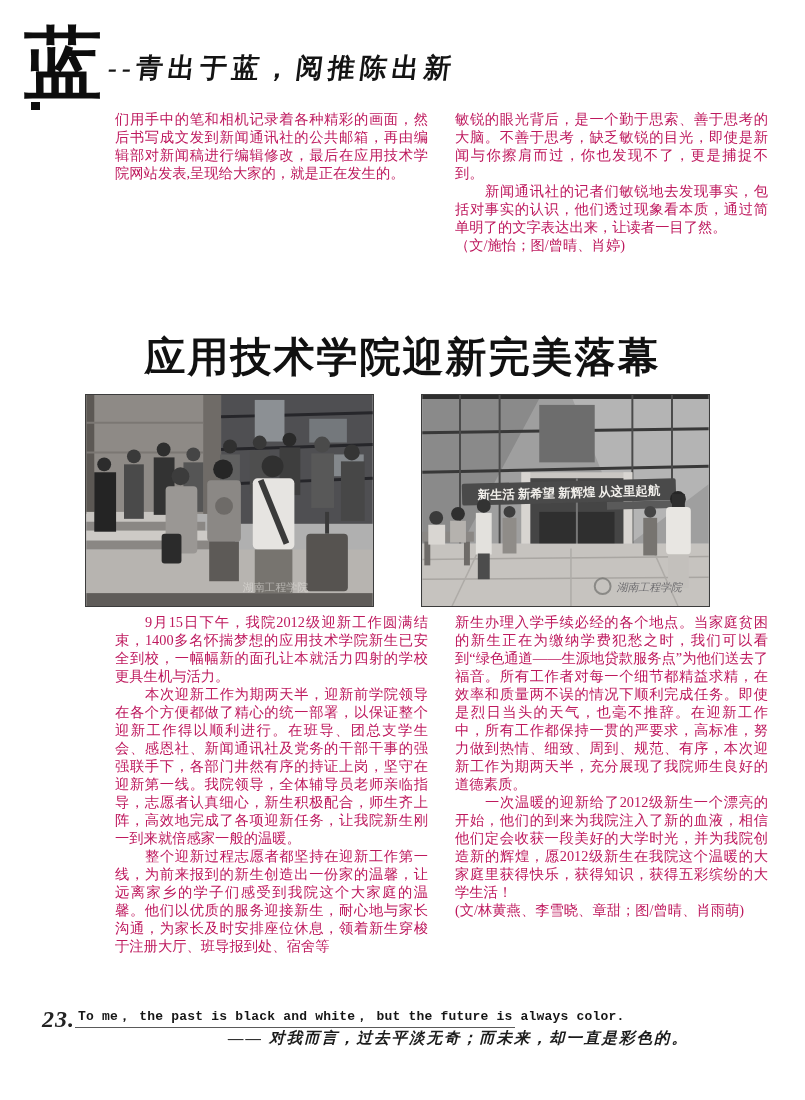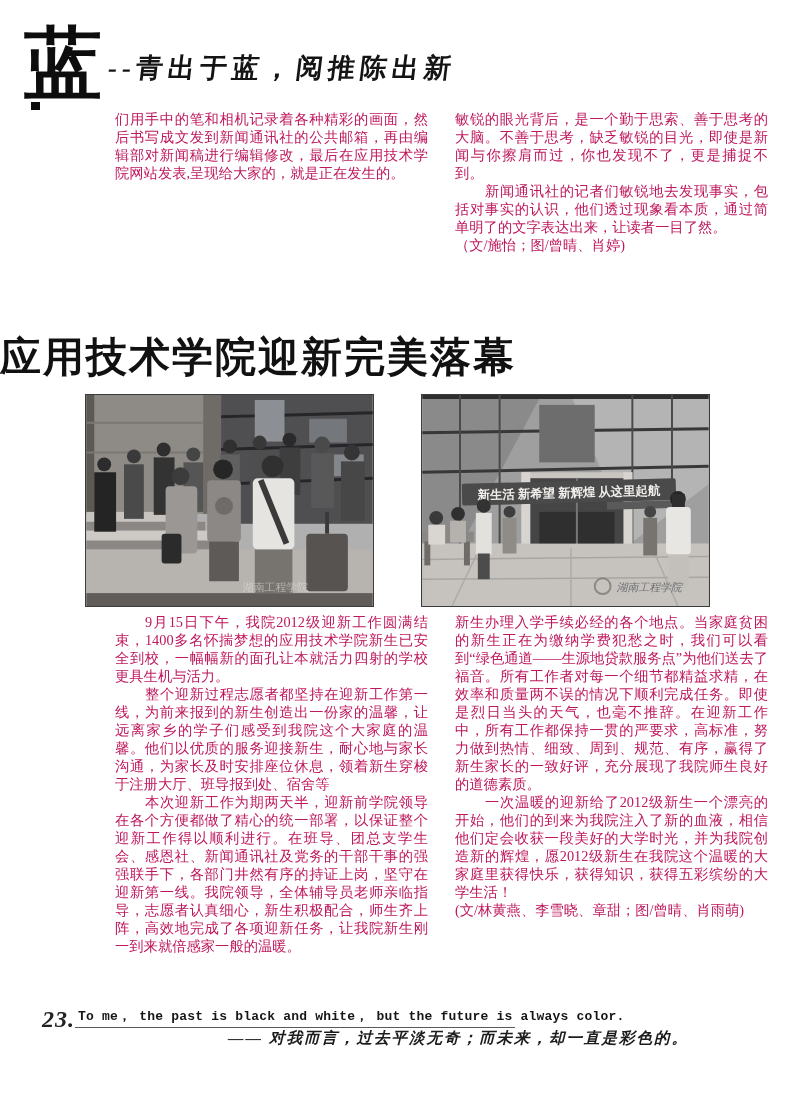--- a/index.html
+++ b/index.html
@@ -15,21 +15,21 @@
 
   
   .col{position:absolute;width:313px;text-align:justify;font-size:14.3px;line-height:18px;color:#be185d;margin-left:40px;}
   .col p{margin:0;}
   .col p.ind{text-indent:2.1em;}
   #intro-left{left:75px;top:110px;}
   #intro-right{left:415px;top:110px;}
   .byline-r{text-align:left;padding-right:4px;}
   .byline-l{margin-top:1px;}
 
-  .headline{position:absolute;left:0;top:330px;width:805px;
+  .headline{position:absolute;left:0;top:330px;width:805px;text-align:center;
             font-size:41px;font-weight:bold;font-family:"Liberation Sans","DejaVu Sans",sans-serif;
             letter-spacing:2px;color:#111;}
 
   
   .photo{position:absolute;top:394px;width:289px;height:213px;border:1px solid #3c3c3c;
          box-sizing:border-box;background:#b9b9b9;overflow:hidden;}
   #photo-left{left:85px;}
   #photo-right{left:421px;}
   .photo svg{display:block;width:100%;height:100%;}
 
@@ -187,25 +187,25 @@
       </g>
       <g>
         <circle cx="182" cy="193" r="8" fill="none" stroke="#70706e" stroke-width="2" opacity="0.7"></circle>
         <text x="196" y="198" font-size="11" fill="#55555a" opacity="0.8" font-style="italic">湖南工程学院</text>
       </g>
     </svg>
   </div>
 
   <div class="col" id="body-left">
     <p class="ind">9月15日下午，我院2012级迎新工作圆满结束，1400多名怀揣梦想的应用技术学院新生已安全到校，一幅幅新的面孔让本就活力四射的学校更具生机与活力。</p>
+    <p class="ind">本次迎新工作为期两天半，迎新前学院领导在各个方便都做了精心的统一部署，以保证整个迎新工作得以顺利进行。在班导、团总支学生会、感恩社、新闻通讯社及党务的干部干事的强强联手下，各部门井然有序的持证上岗，坚守在迎新第一线。我院领导，全体辅导员老师亲临指导，志愿者认真细心，新生积极配合，师生齐上阵，高效地完成了各项迎新任务，让我院新生刚一到来就倍感家一般的温暖。</p>
     <p class="ind">整个迎新过程志愿者都坚持在迎新工作第一线，为前来报到的新生创造出一份家的温馨，让远离家乡的学子们感受到我院这个大家庭的温馨。他们以优质的服务迎接新生，耐心地与家长沟通，为家长及时安排座位休息，领着新生穿梭于注册大厅、班导报到处、宿舍等</p>
-    <p class="ind">本次迎新工作为期两天半，迎新前学院领导在各个方便都做了精心的统一部署，以保证整个迎新工作得以顺利进行。在班导、团总支学生会、感恩社、新闻通讯社及党务的干部干事的强强联手下，各部门井然有序的持证上岗，坚守在迎新第一线。我院领导，全体辅导员老师亲临指导，志愿者认真细心，新生积极配合，师生齐上阵，高效地完成了各项迎新任务，让我院新生刚一到来就倍感家一般的温暖。</p>
   </div>
   <div class="col" id="body-right">
-    <p>新生办理入学手续必经的各个地点。当家庭贫困的新生正在为缴纳学费犯愁之时，我们可以看到“绿色通道——生源地贷款服务点”为他们送去了福音。所有工作者对每一个细节都精益求精，在效率和质量两不误的情况下顺利完成任务。即使是烈日当头的天气，也毫不推辞。在迎新工作中，所有工作都保持一贯的严要求，高标准，努力做到热情、细致、周到、规范、有序，赢得了新生家长的一致好评，充分展现了我院师生良好的道德素质。</p>
+    <p>新生办理入学手续必经的各个地点。当家庭贫困的新生正在为缴纳学费犯愁之时，我们可以看到“绿色通道——生源地贷款服务点”为他们送去了福音。所有工作者对每一个细节都精益求精，在效率和质量两不误的情况下顺利完成任务。即使是烈日当头的天气，也毫不推辞。在迎新工作中，所有工作都保持一贯的严要求，高标准，努力做到热情、细致、周到、规范、有序，本次迎新工作为期两天半，充分展现了我院师生良好的道德素质。</p>
     <p class="ind">一次温暖的迎新给了2012级新生一个漂亮的开始，他们的到来为我院注入了新的血液，相信他们定会收获一段美好的大学时光，并为我院创造新的辉煌，愿2012级新生在我院这个温暖的大家庭里获得快乐，获得知识，获得五彩缤纷的大学生活！</p>
     <p class="byline-l">(文/林黄燕、李雪晓、章甜；图/曾晴、肖雨萌)</p>
   </div>
 
   <div>
     <div class="pg-num">23.</div>
     <div class="quote-en">To me， the past is black and white， but the future is always color.</div>
     <div class="footer-rule"></div>
     <div class="quote-zh">——  对我而言，过去平淡无奇；而未来，却一直是彩色的。</div>
   </div>

